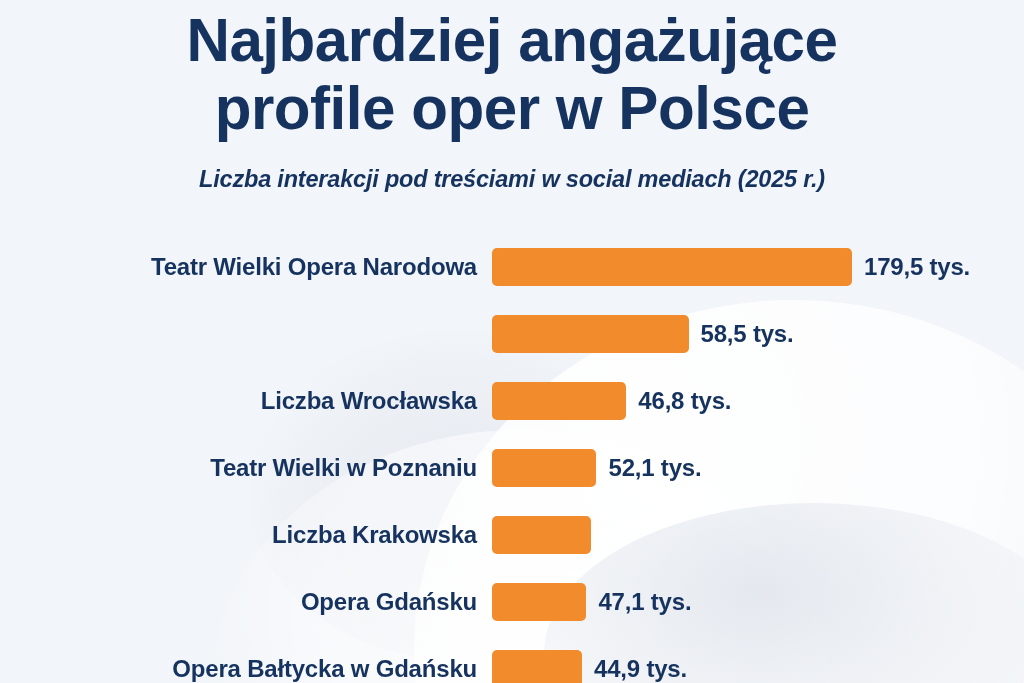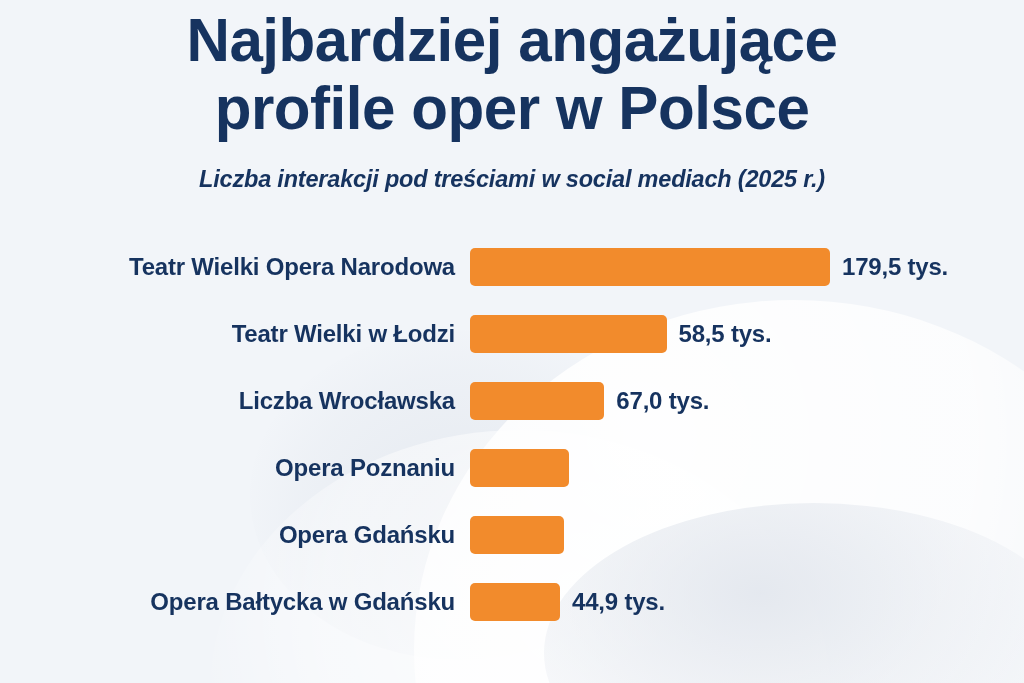--- a/index.html
+++ b/index.html
@@ -100,20 +100,21 @@
     position: absolute;
     left: 0;
     top: 248px;
     width: 1024px;
   }
   .bar-row {
     position: relative;
     height: 38px;
     margin-bottom: 29px;
     display: flex;
+    margin-left: 22px;
   }
   .bar-label {
     width: 455px;
     text-align: right;
     color: #16335f;
     font-size: 24px;
     font-weight: 600;
     letter-spacing: -0.2px;
     white-space: nowrap;
     line-height: 38px;
@@ -161,43 +162,50 @@
 
   <div id="bars-area">
       <div class="bar-row">
         <div class="bar-label">Teatr Wielki Opera Narodowa</div>
         <div class="bar-track">
           <div class="bar-fill" style="width: 360px; background: rgb(242, 139, 44);"></div>
           <div class="bar-value">179,5 tys.</div>
         </div>
       </div>
       <div class="bar-row">
-        <div class="bar-label">Teatr Wielki w Łodzi</div>
         <div class="bar-track">
           <div class="bar-fill" style="width: 196.546px; background: rgb(242, 139, 44);"></div>
           <div class="bar-value">58,5 tys.</div>
         </div>
       </div>
       <div class="bar-row">
         <div class="bar-label">Liczba Wrocławska</div>
         <div class="bar-track">
           <div class="bar-fill" style="width: 134.373px; background: rgb(242, 139, 44);"></div>
-          <div class="bar-value">67,0 tys.</div>
-        </div>
-      </div>
-      <div class="bar-row">
-        <div class="bar-label">Opera Poznaniu</div>
+          <div class="bar-value">46,8 tys.</div>
+        </div>
+      </div>
+      <div class="bar-row">
+        <div class="bar-label">Teatr Wielki w Poznaniu</div>
+        <div class="bar-track">
+          <div class="bar-fill" style="width: 104.49px; background: rgb(242, 139, 44);"></div>
+          <div class="bar-value">52,1 tys.</div>
+        </div>
+      </div>
+      <div class="bar-row">
+        <div class="bar-label">Liczba Krakowska</div>
         <div class="bar-track">
           <div class="bar-fill" style="width: 98.8747px; background: rgb(242, 139, 44);"></div>
         </div>
       </div>
       <div class="bar-row">
         <div class="bar-label">Opera Gdańsku</div>
         <div class="bar-track">
           <div class="bar-fill" style="width: 94.4624px; background: rgb(242, 139, 44);"></div>
+          <div class="bar-value">47,1 tys.</div>
         </div>
       </div>
       <div class="bar-row">
         <div class="bar-label">Opera Bałtycka w Gdańsku</div>
         <div class="bar-track">
           <div class="bar-fill" style="width: 90.0501px; background: rgb(242, 139, 44);"></div>
           <div class="bar-value">44,9 tys.</div>
         </div>
       </div>
     </div>

